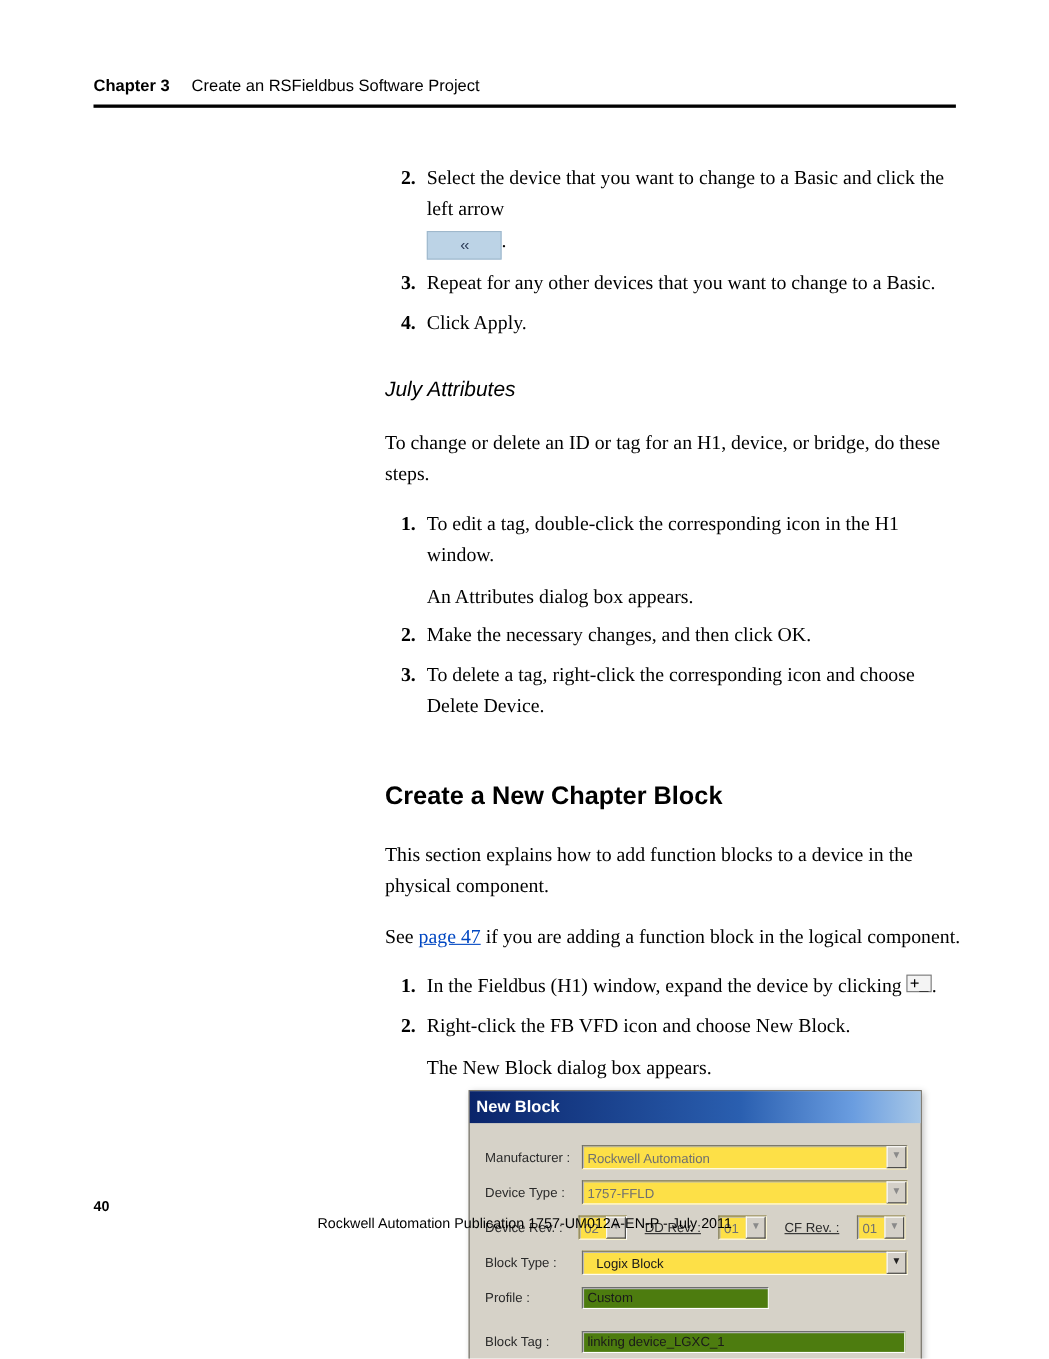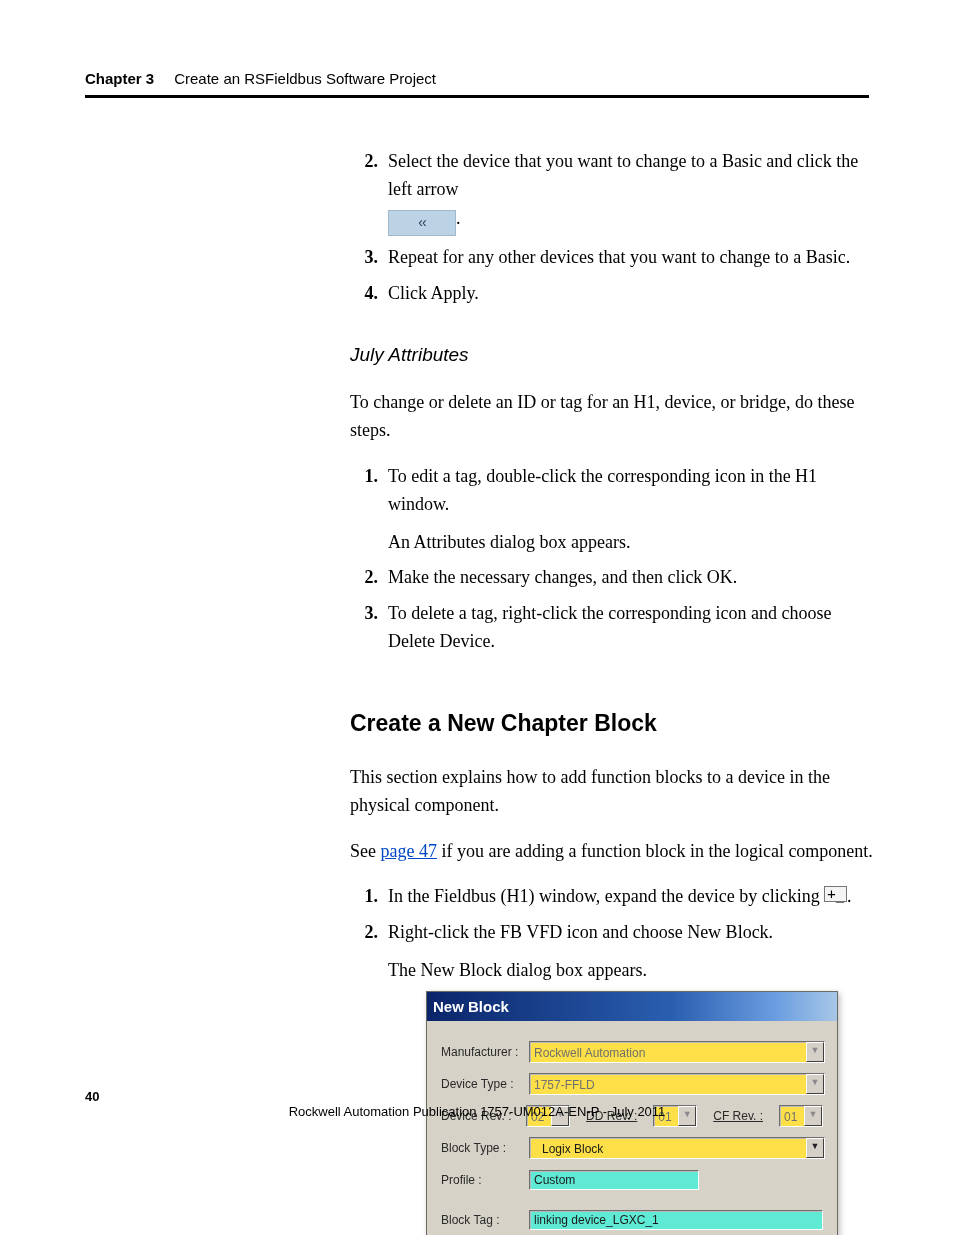--- a/index.html
+++ b/index.html
@@ -169,21 +169,21 @@
   .rev-group {
     display: flex;
     align-items: center;
     gap: 16px;
     flex: 1;
   }
   .rev-group .lbl { color: #2a2a2a; font-size: 12px; white-space: nowrap; text-decoration: underline; }
   .input {
     width: 100%;
     height: 20px;
-    background: #5eead4;
+    background: #4d7c0f;
     border-top: 1px solid #6e6e6e;
     border-left: 1px solid #6e6e6e;
     border-right: 1px solid #fff;
     border-bottom: 1px solid #fff;
     box-shadow: inset 1px 1px 0 #b8b8b8;
     padding: 0 4px;
     box-sizing: border-box;
     line-height: 18px;
     color: #1a1a1a;
     font-size: 12px;

